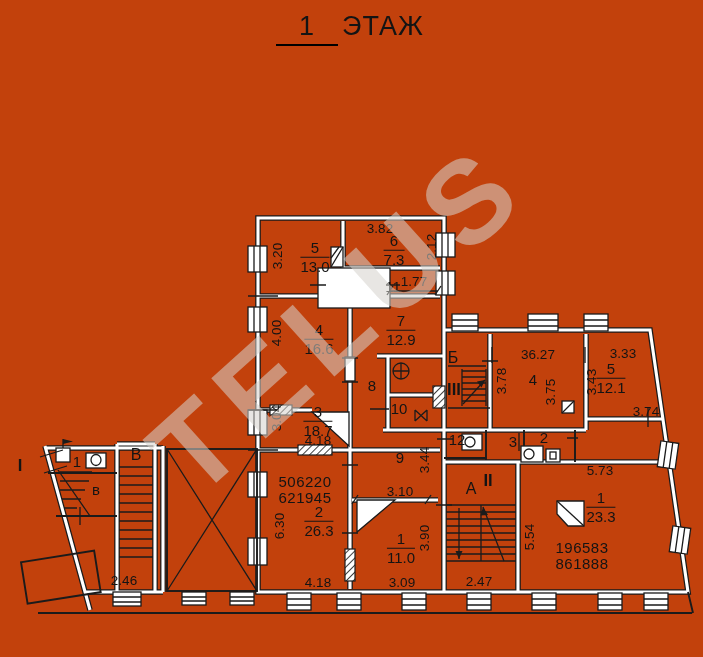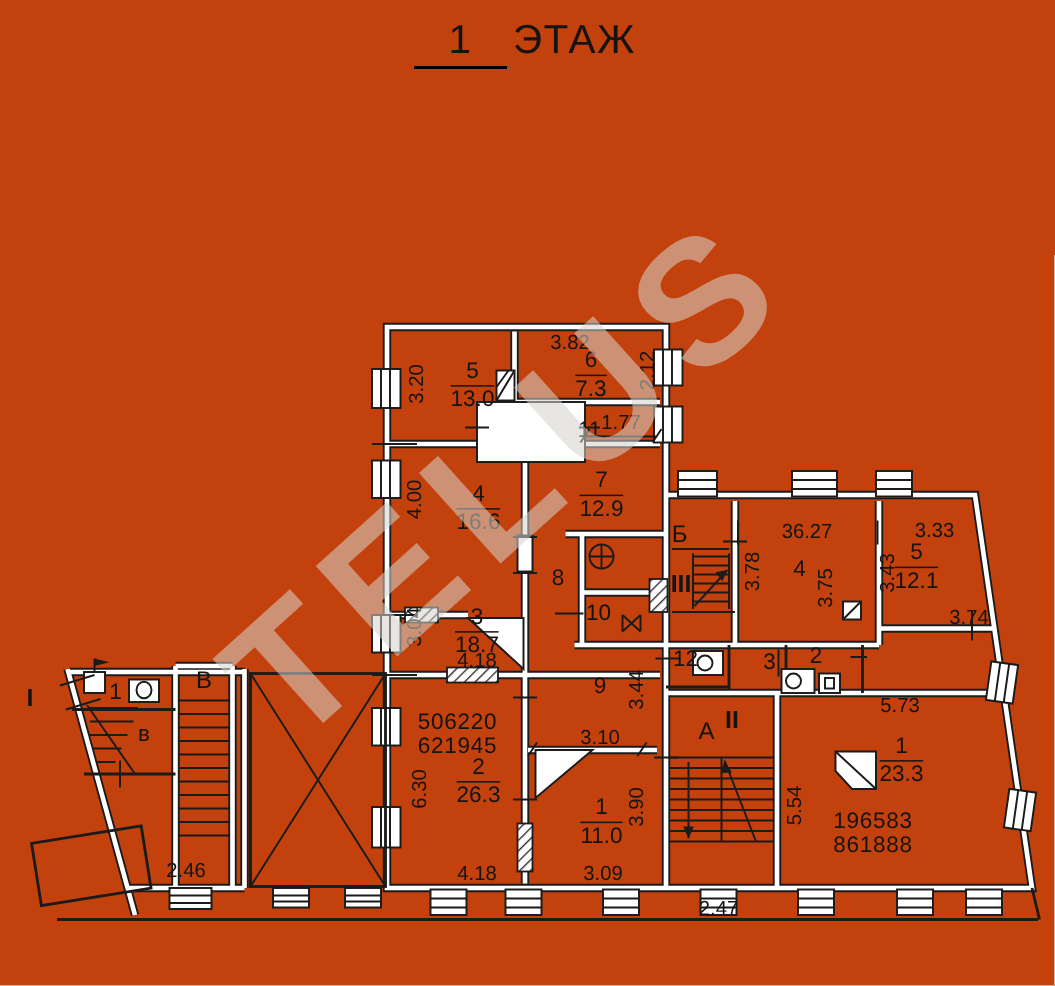--- a/index.html
+++ b/index.html
@@ -339,21 +339,21 @@
       <div class="lbl dim vert" style="left: 425px; top: 538px;">3.90</div>
       <div class="lbl dim" style="left: 402px; top: 583px;">3.09</div>
       <div class="lbl dim" style="left: 538px; top: 355px;">36.27</div>
       <div class="lbl dim" style="left: 611px; top: 354px; margin-left: 12px;">3.33</div>
       <div class="lbl dim vert" style="left: 502px; top: 381px;">3.78</div>
       <div class="lbl dim vert" style="left: 551px; top: 392px;">3.75</div>
       <div class="lbl dim vert" style="left: 592px; top: 382px;">3.43</div>
       <div class="lbl dim" style="left: 614px; top: 412px; margin-left: 32px;">3.74</div>
       <div class="lbl dim" style="left: 600px; top: 471px;">5.73</div>
       <div class="lbl dim vert" style="left: 530px; top: 537px;">5.54</div>
-      <div class="lbl dim" style="left: 479px; top: 582px; margin-top: 24px;">2.47</div>
+      <div class="lbl dim" style="left: 479px; top: 582px;">2.47</div>
       <div class="lbl dim" style="left: 124px; top: 581px;">2.46</div>
       <div class="lbl reg" style="left: 305px; top: 490px;">
         <span>506220</span>
         <span>621945</span>
       </div>
       <div class="lbl reg" style="left: 582px; top: 556px;">
         <span>196583</span>
         <span>861888</span>
       </div>
     </div>

